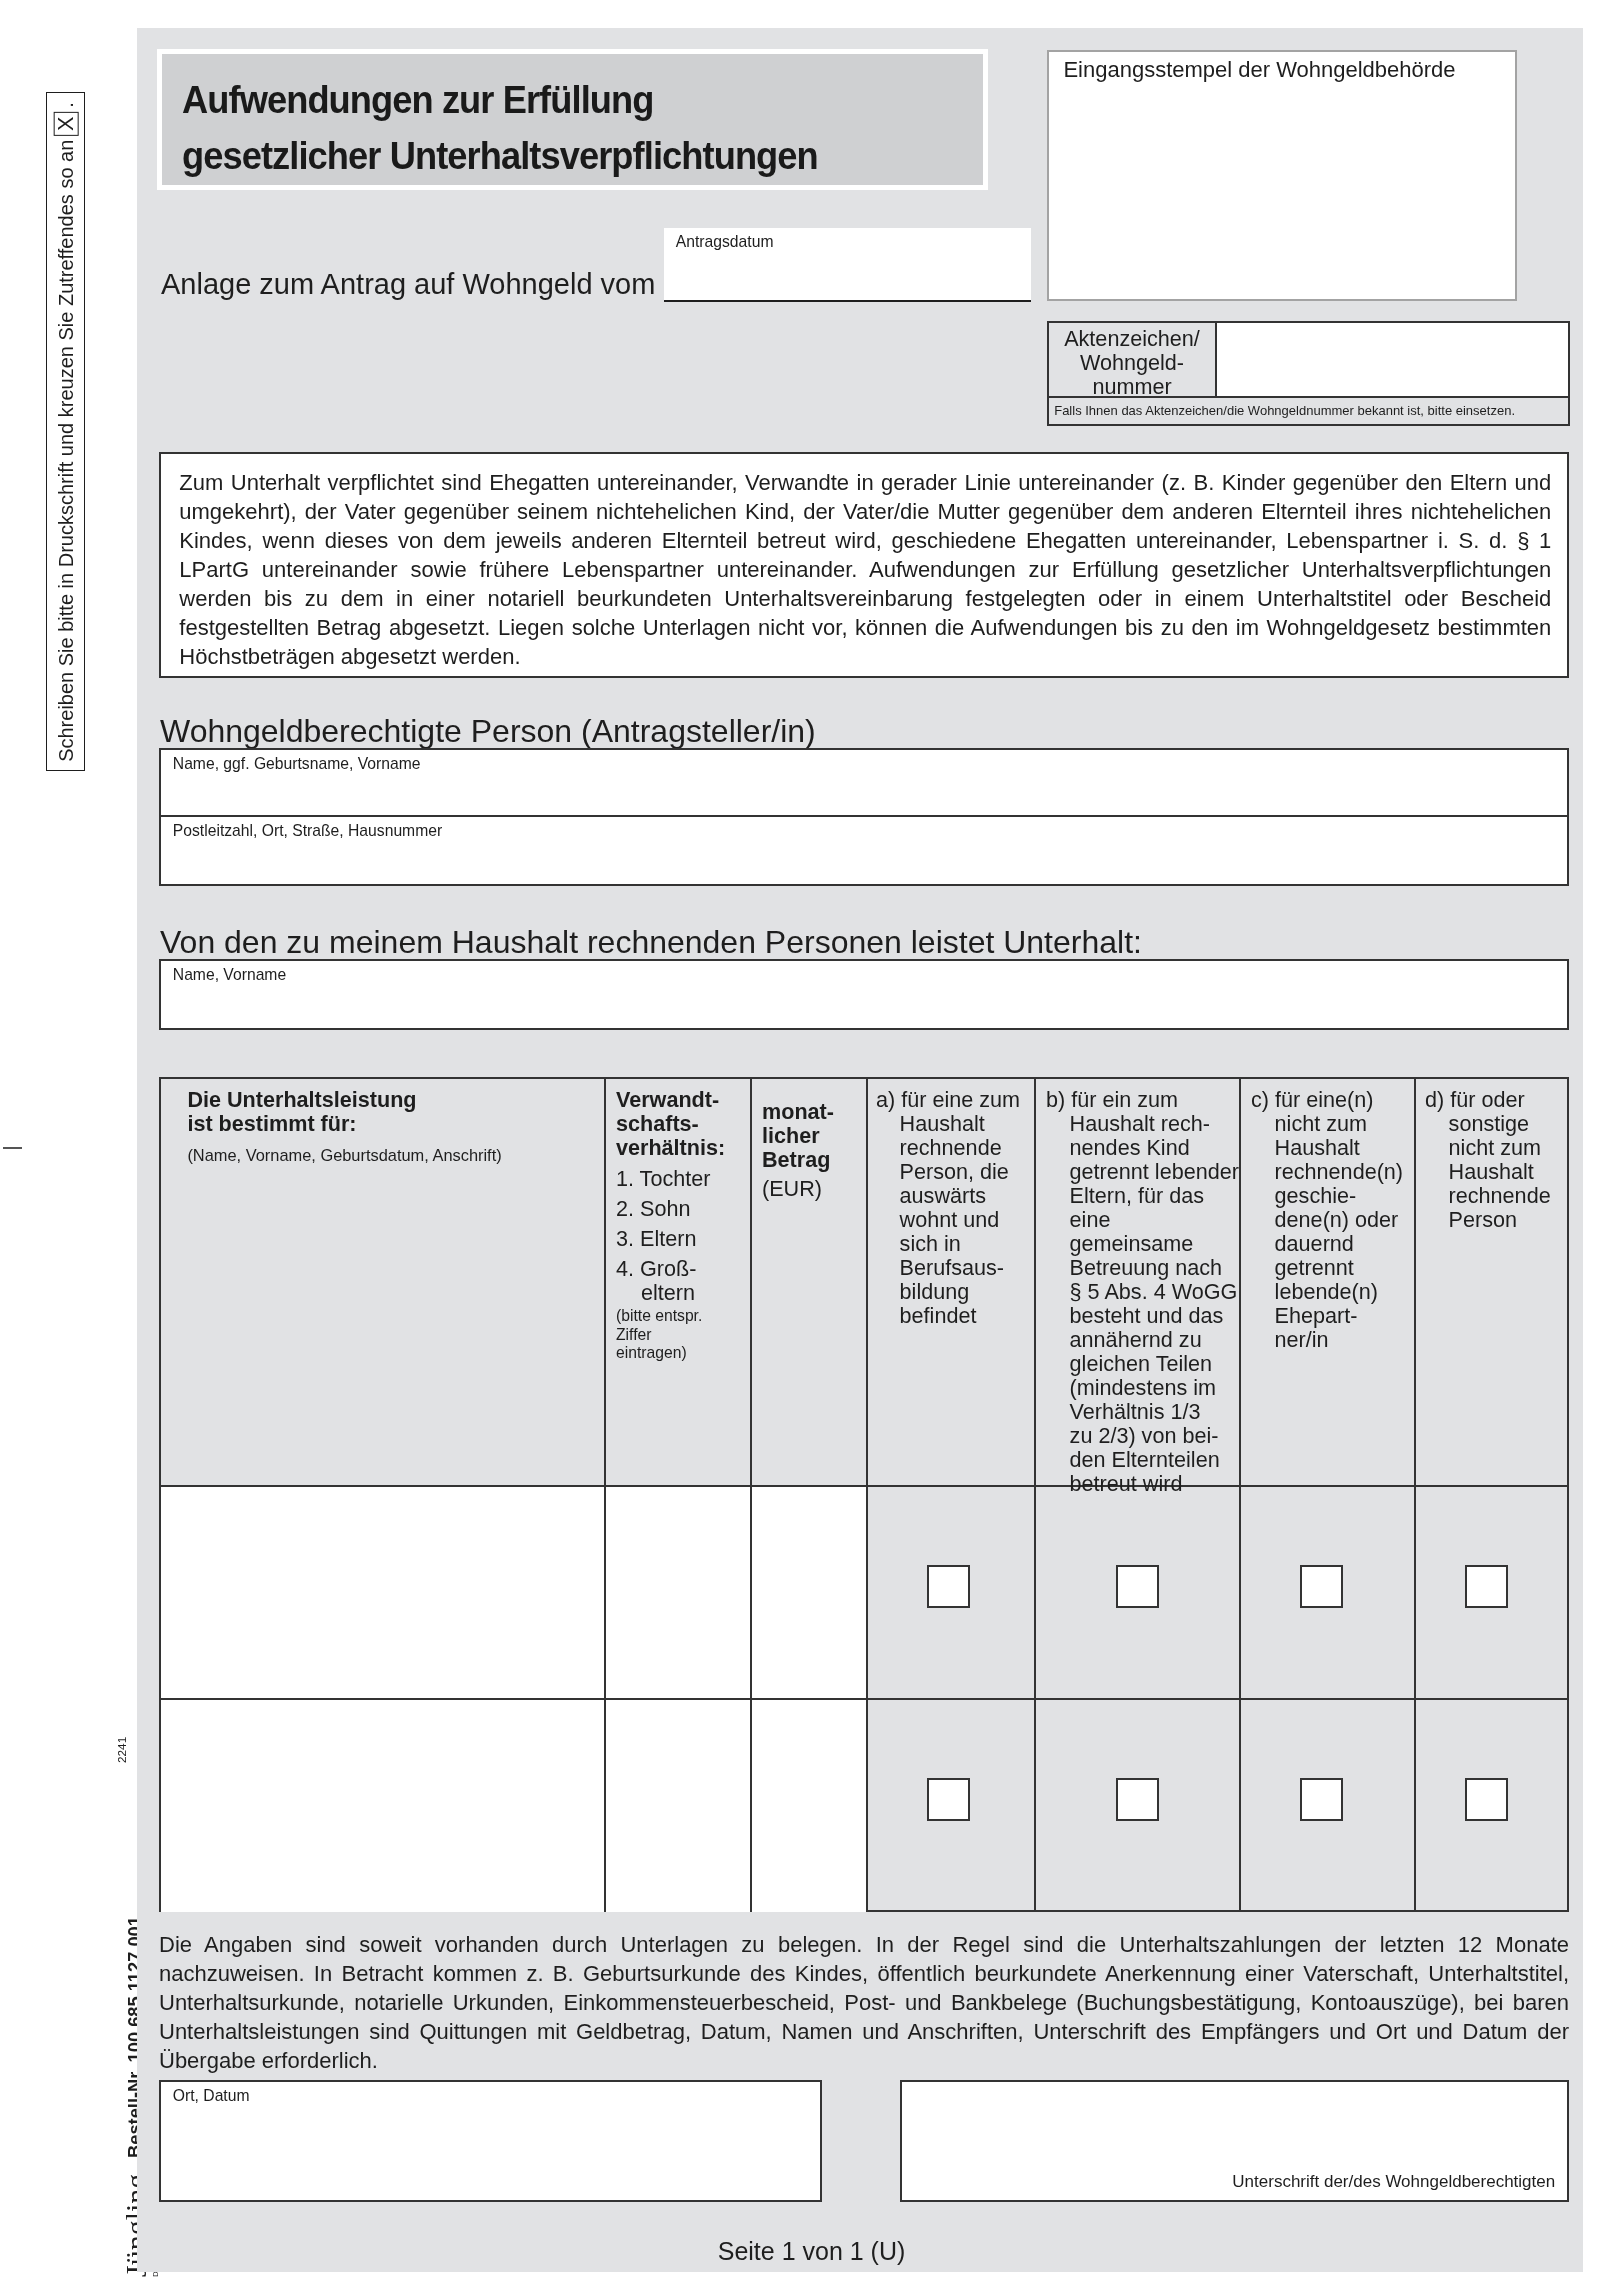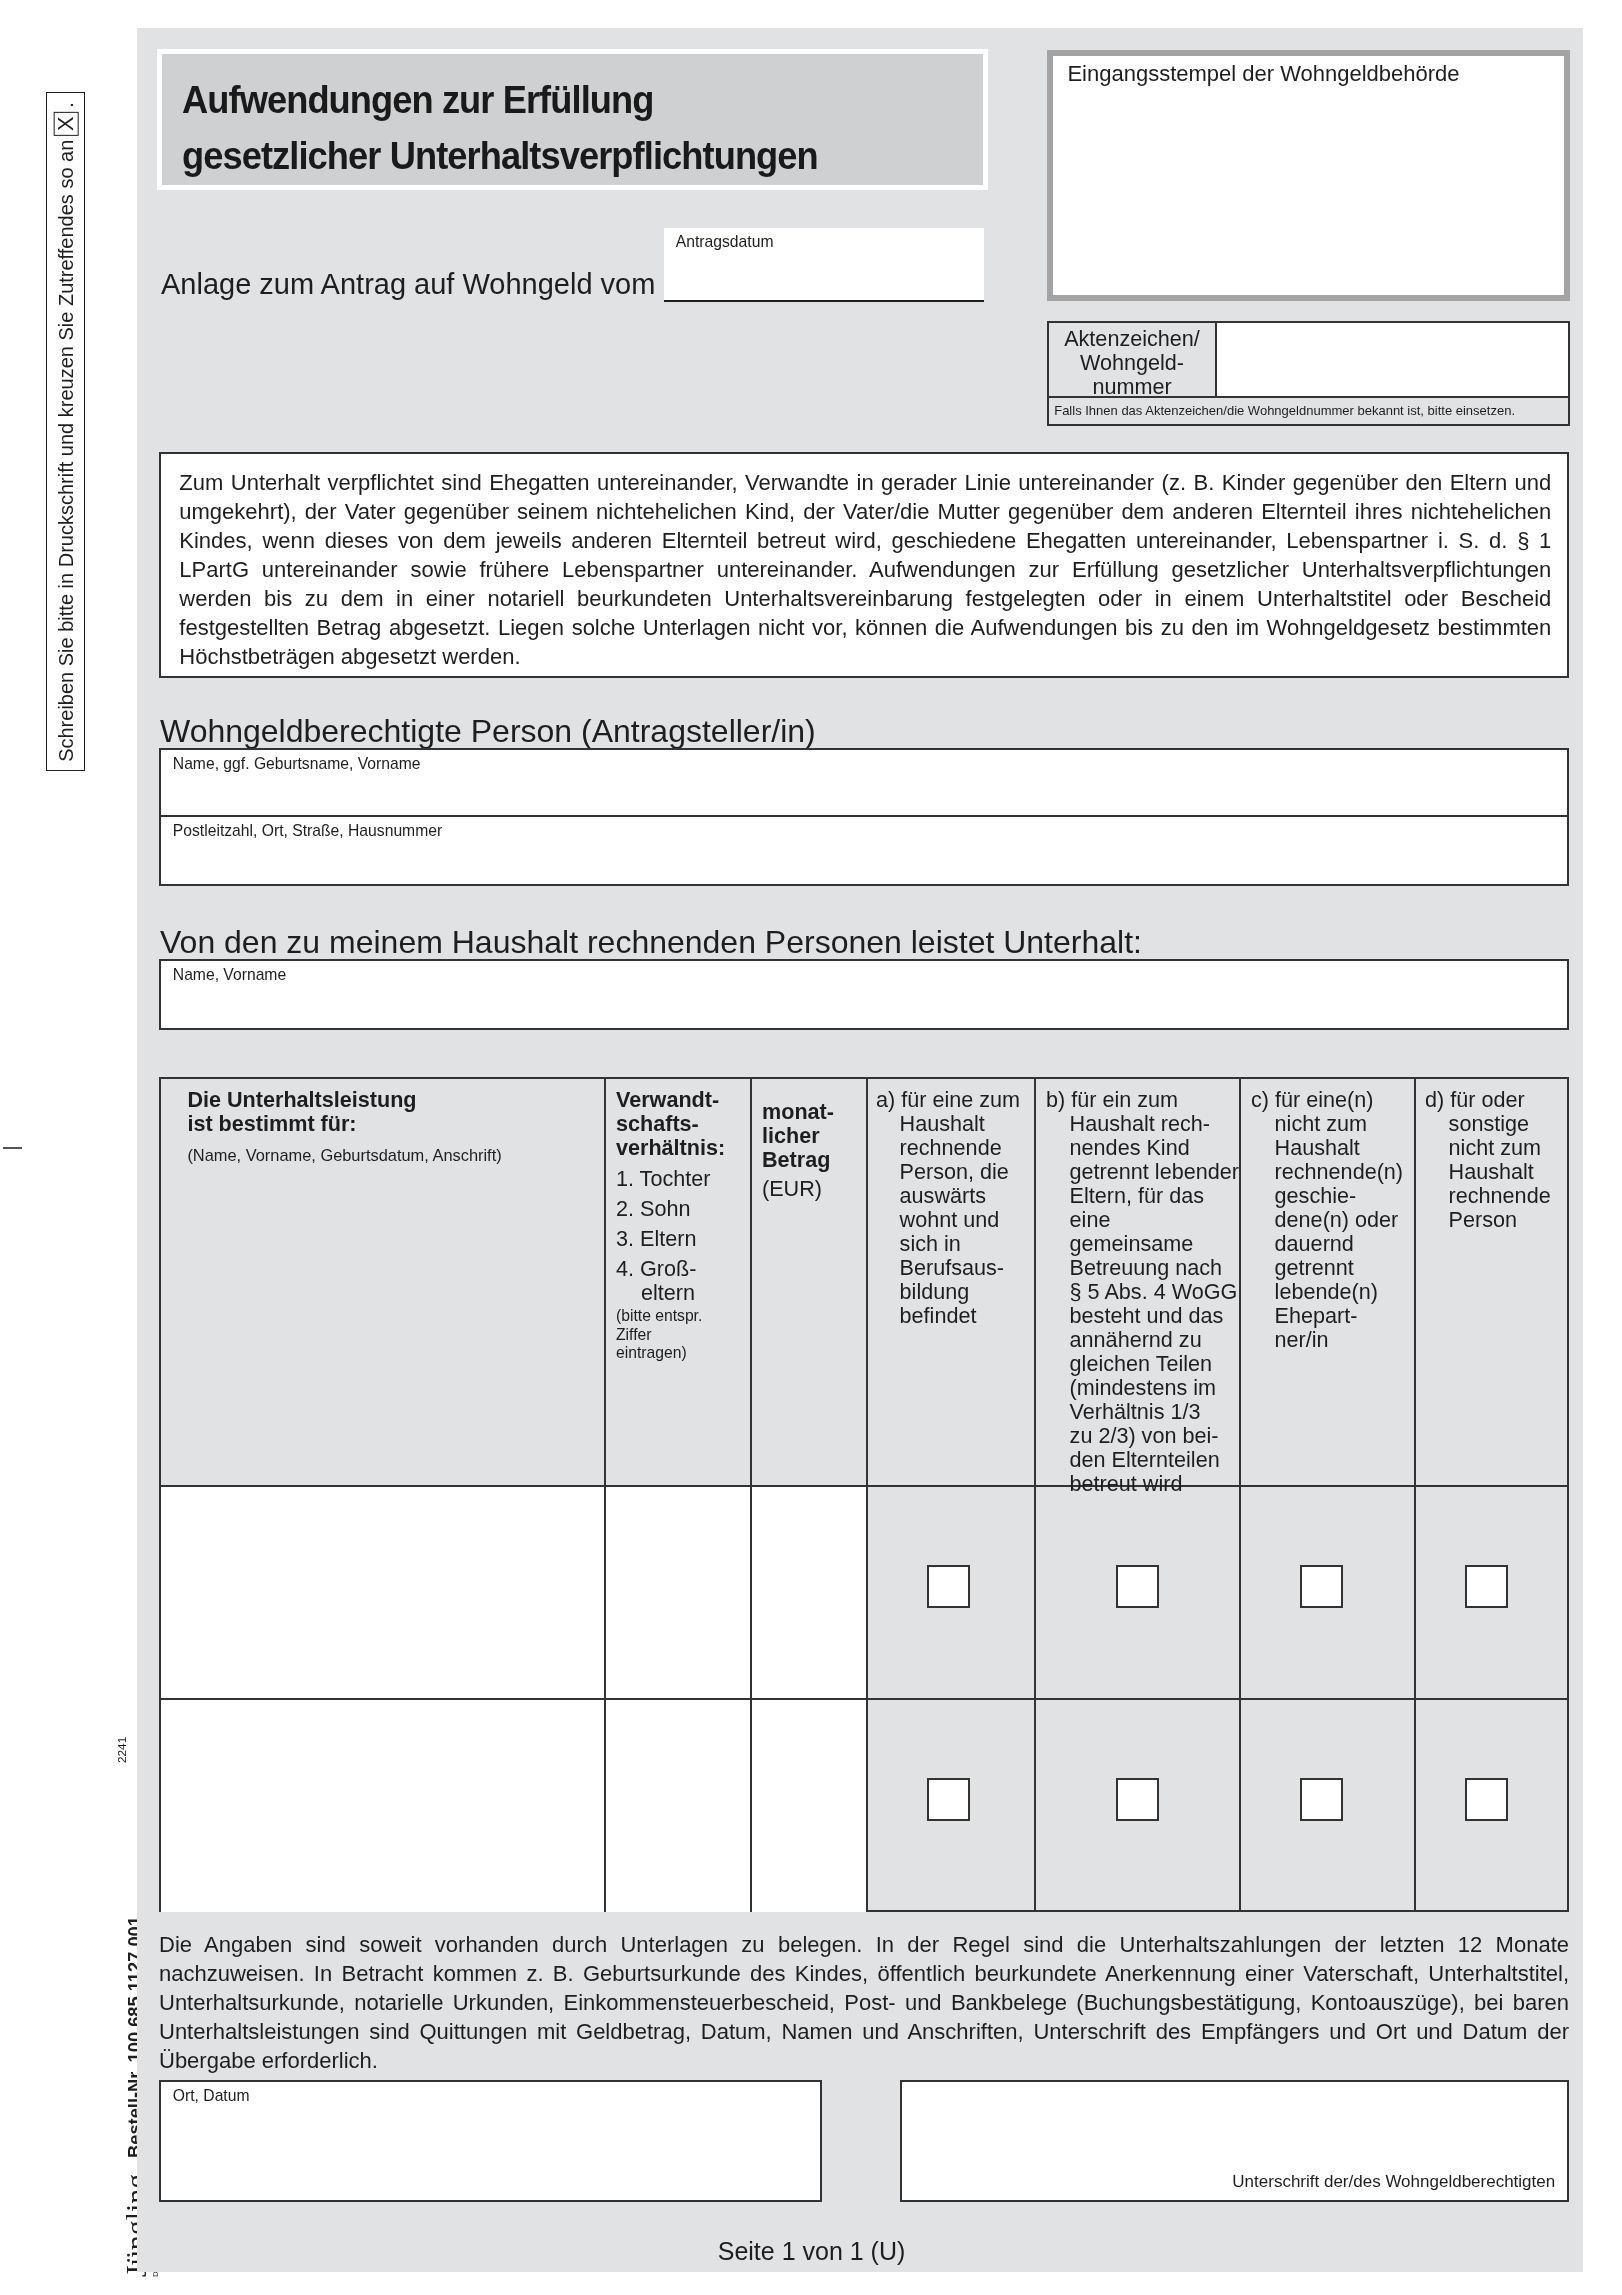--- a/index.html
+++ b/index.html
@@ -34,27 +34,27 @@
     .title-inner {
       position: absolute; left: 4.6px; top: 4.6px; right: 4.6px; bottom: 4.6px; background: #cfd0d2;
       padding: 18.3px 0 0 20px;
     }
     .title-inner div {
       font-family: "Liberation Sans", sans-serif; font-weight: bold; font-size: 39px;
       line-height: 56px; letter-spacing: -1px; color: #1a1a1a; transform: scaleX(0.93); transform-origin: left;
     }
     .anlage { left: 161px; top: 268px; font-size: 29px; }
     .antragsdatum {
-      left: 664px; top: 228px; width: 320px; height: 74px; background: #fff;
+      left: 664px; top: 228px; width: 367px; height: 74px; background: #fff;
       border-bottom: 2px solid #1e1e1e;
     }
     .antragsdatum .lbl { position: absolute; left: 11.8px; top: 5.2px; font-size: 15.7px; }
 
     .stamp {
-      left: 1047px; top: 50px; width: 523px; height: 251px; background: #fff; border: 6px solid #a3a3a3;
+      left: 1047px; top: 50px; width: 470px; height: 251px; background: #fff; border: 2px solid #a3a3a3;
     }
     .stamp .lbl { position: absolute; left: 14.4px; top: 4.6px; font-size: 22px; }
     .akz {
       left: 1047px; top: 321px; width: 523px; height: 105px; background: #fff; border: 2px solid #333;
     }
     .akz .lbl-cell {
       position: absolute; left: 0; top: 0; width: 168px; height: 73px; background: #e1e2e4;
       border-right: 2px solid #333; text-align: center; font-size: 21.6px; line-height: 24px; padding-top: 3.9px;
     }
     .akz .hint {

